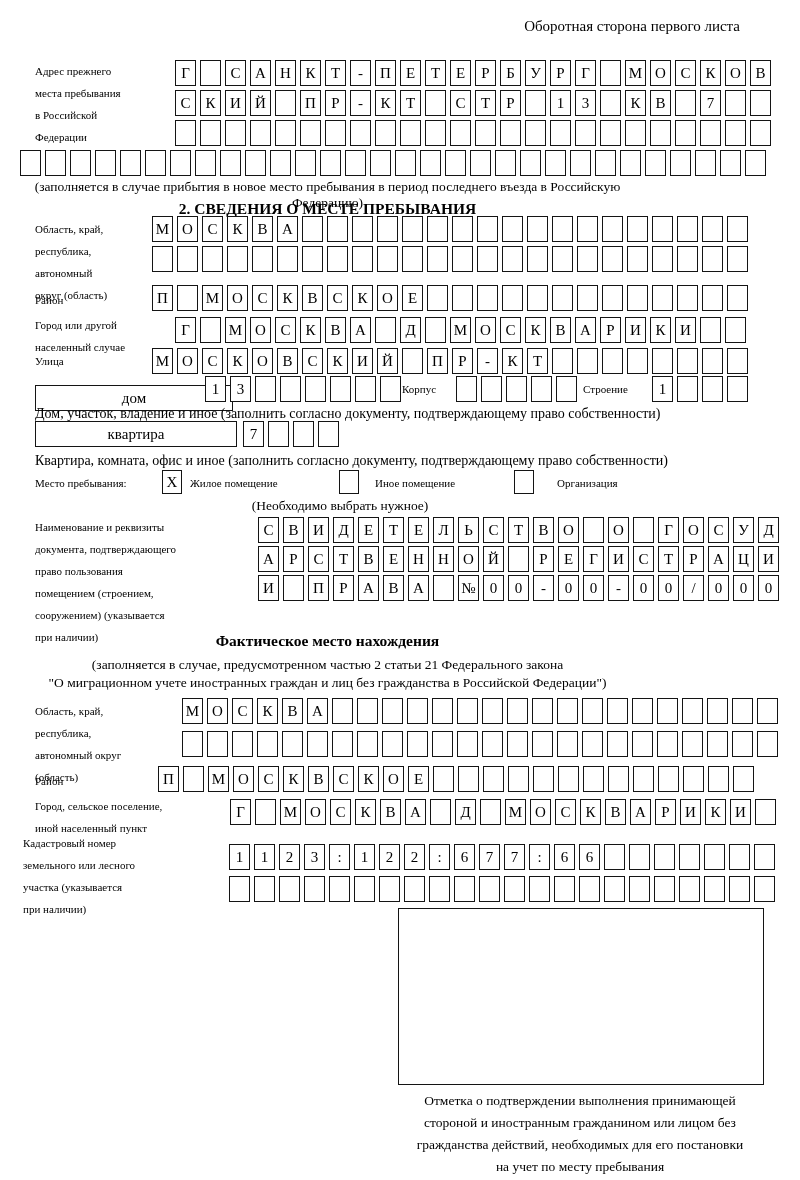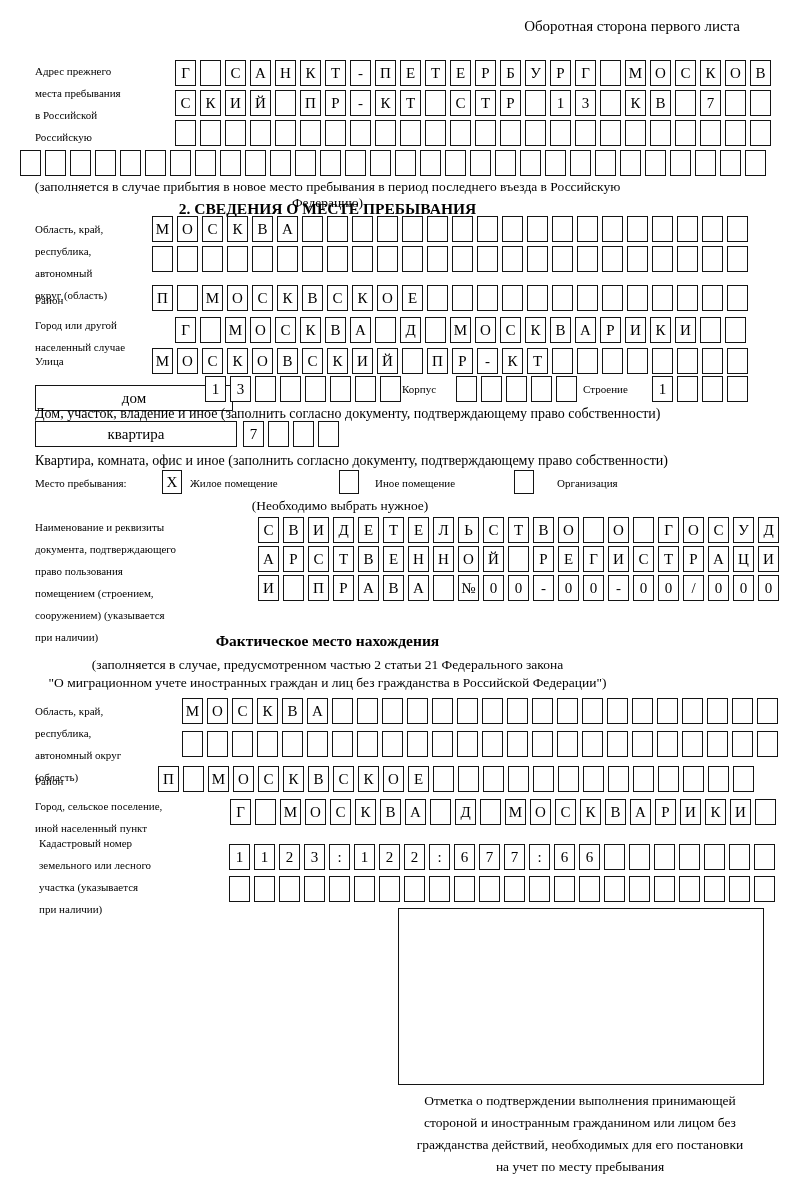--- a/index.html
+++ b/index.html
@@ -33,21 +33,21 @@
 </style>
 </head>
 <body>
 
 <div class="abs" style="top:18px; right:60px; font-size:15px;">Оборотная сторона первого листа</div>
 
 <div class="abs label" style="left:35px; top:60px;">
     <div>Адрес прежнего</div>
     <div>места пребывания</div>
     <div>в Российской</div>
-    <div>Российскую</div>
+    <div>Федерации</div>
   </div>
 <div class="abs cells" style="left:175px; top:60px;">
     <div class="cell">Г</div>
     <div class="cell"></div>
     <div class="cell">С</div>
     <div class="cell">А</div>
     <div class="cell">Н</div>
     <div class="cell">К</div>
     <div class="cell">Т</div>
     <div class="cell">-</div>
@@ -538,21 +538,21 @@
     <div class="cell">К</div>
     <div class="cell">В</div>
     <div class="cell">А</div>
     <div class="cell">Р</div>
     <div class="cell">И</div>
     <div class="cell">К</div>
     <div class="cell">И</div>
     <div class="cell"></div>
   </div>
 
-<div class="abs label" style="left:39px; top:832px;">
+<div class="abs label" style="left:23px; top:832px;">
     <div>Кадастровый номер</div>
     <div>земельного или лесного</div>
     <div>участка (указывается</div>
     <div>при наличии)</div>
   </div>
 <div class="abs cells" style="left:229px; top:844px;">
     <div class="cell">1</div>
     <div class="cell">1</div>
     <div class="cell">2</div>
     <div class="cell">3</div>

